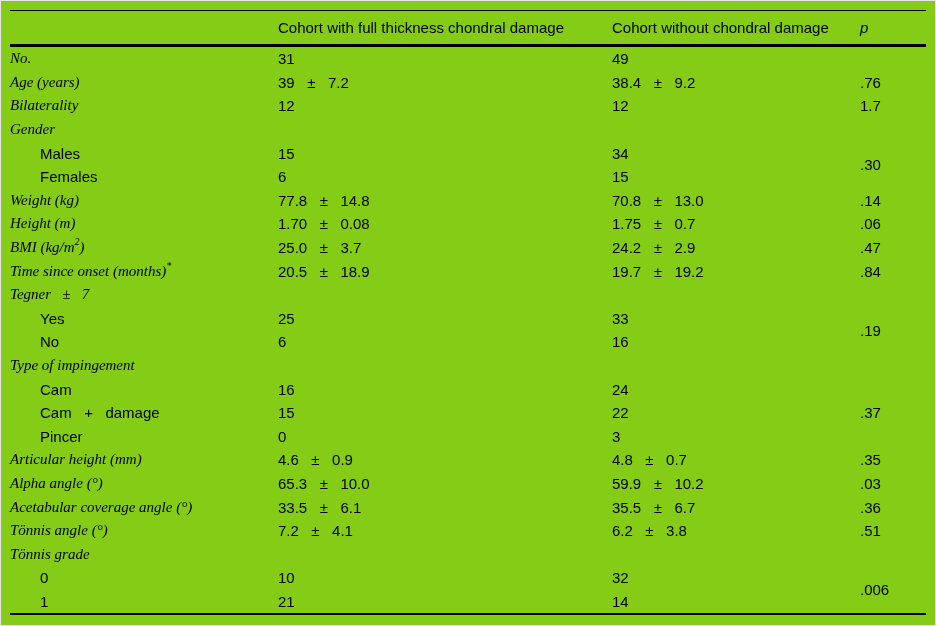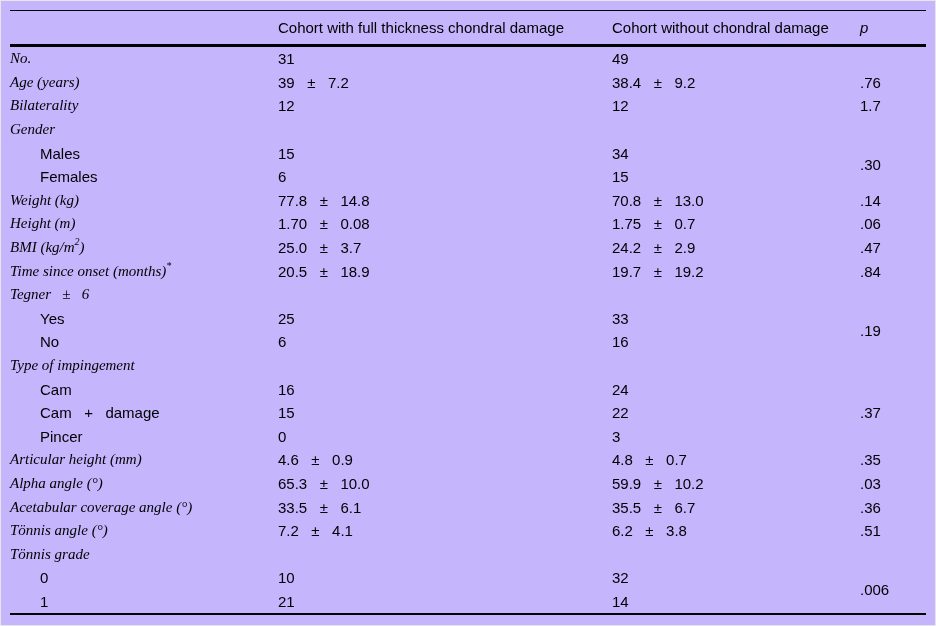--- a/index.html
+++ b/index.html
@@ -1,20 +1,20 @@
 <!DOCTYPE html>
 <html><head>
 <meta charset="utf-8">
 <style>
   html, body { margin: 0; padding: 0; background: #ffffff; }
   .page {
     width: 936px;
     height: 626px;
     box-sizing: border-box;
-    background: #c4b5fd;
+    background: #84cc16;
     border: 1px solid #e7e7e7;
     padding: 9px;
     font-family: "Liberation Sans", sans-serif;
     color: #000000;
     overflow: hidden;
   }
   table.tbl {
     border-collapse: collapse;
     table-layout: fixed;
     width: 916px;
@@ -125,21 +125,21 @@
           <td class="val">24.2   ±   2.9</td>
           <td class="pval">.47</td>
         </tr>
         <tr>
           <td class="label main">Time since onset (months)<sup>*</sup></td>
           <td class="val">20.5   ±   18.9</td>
           <td class="val">19.7   ±   19.2</td>
           <td class="pval">.84</td>
         </tr>
         <tr>
-          <td class="label group">Tegner   ±   6</td>
+          <td class="label group">Tegner   ±   7</td>
           <td class="val"></td>
           <td class="val"></td>
           <td class="pval"></td>
         </tr>
         <tr>
           <td class="label sub">Yes</td>
           <td class="val">25</td>
           <td class="val">33</td>
           <td class="pval" rowspan="2">.19</td>
         </tr>

